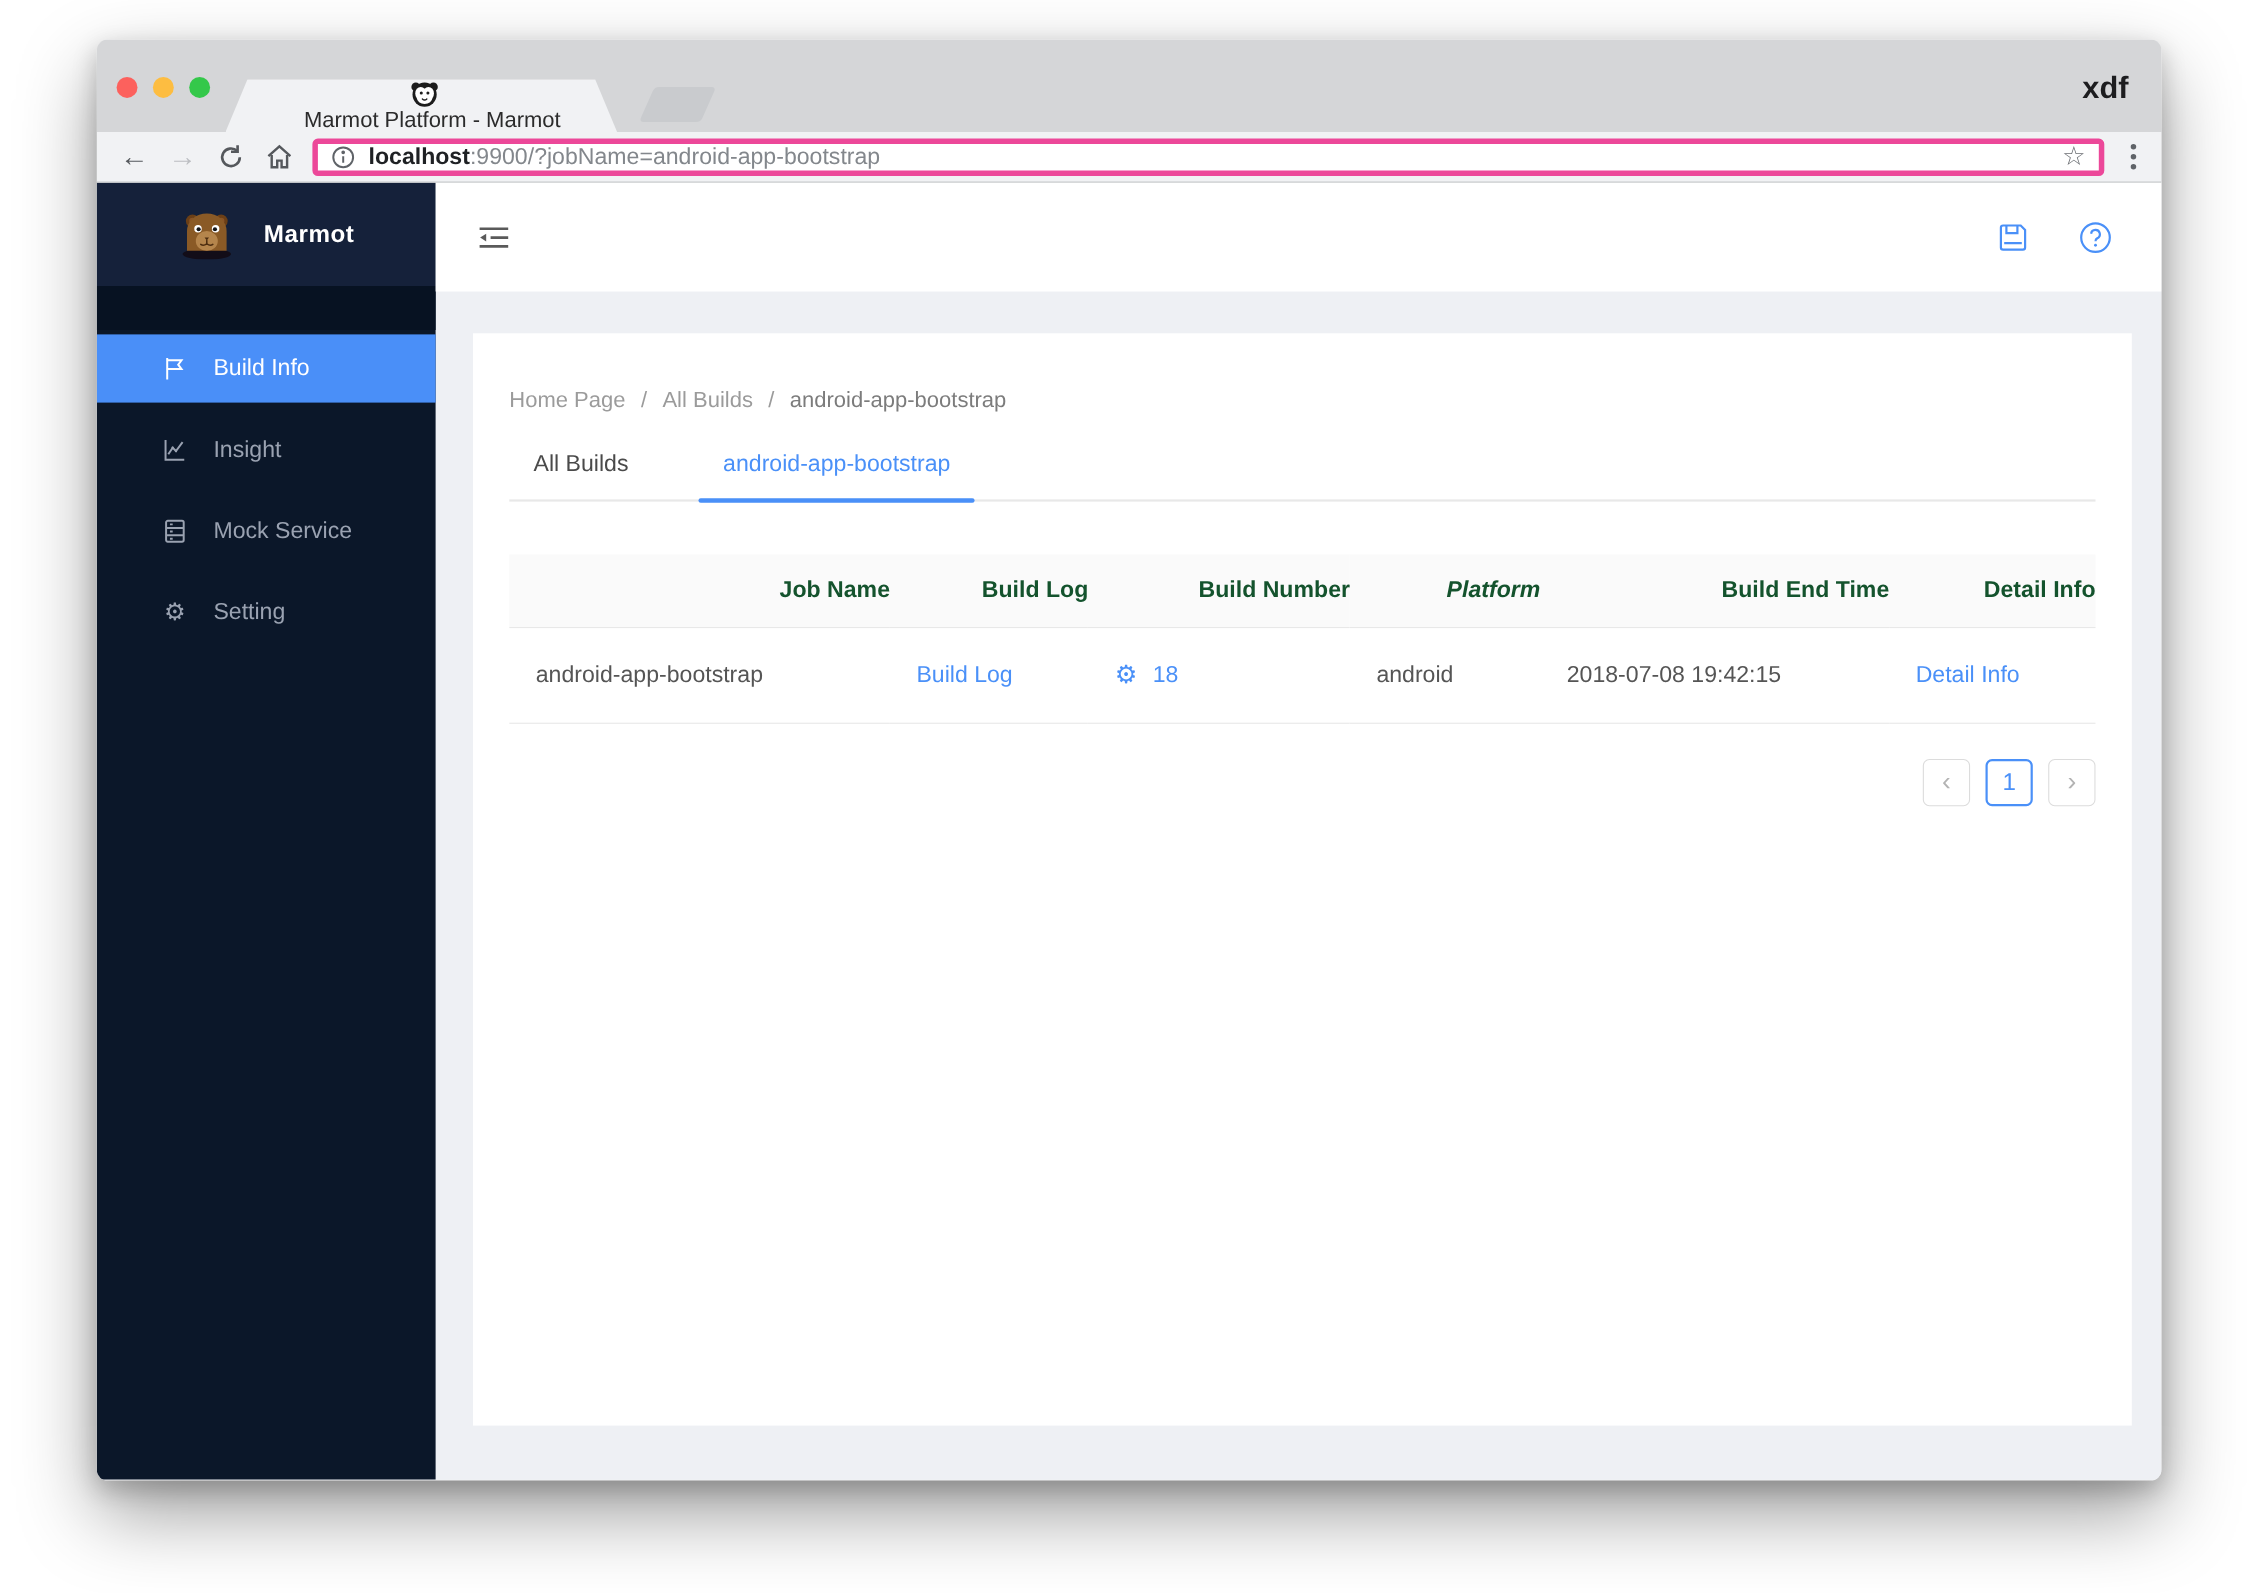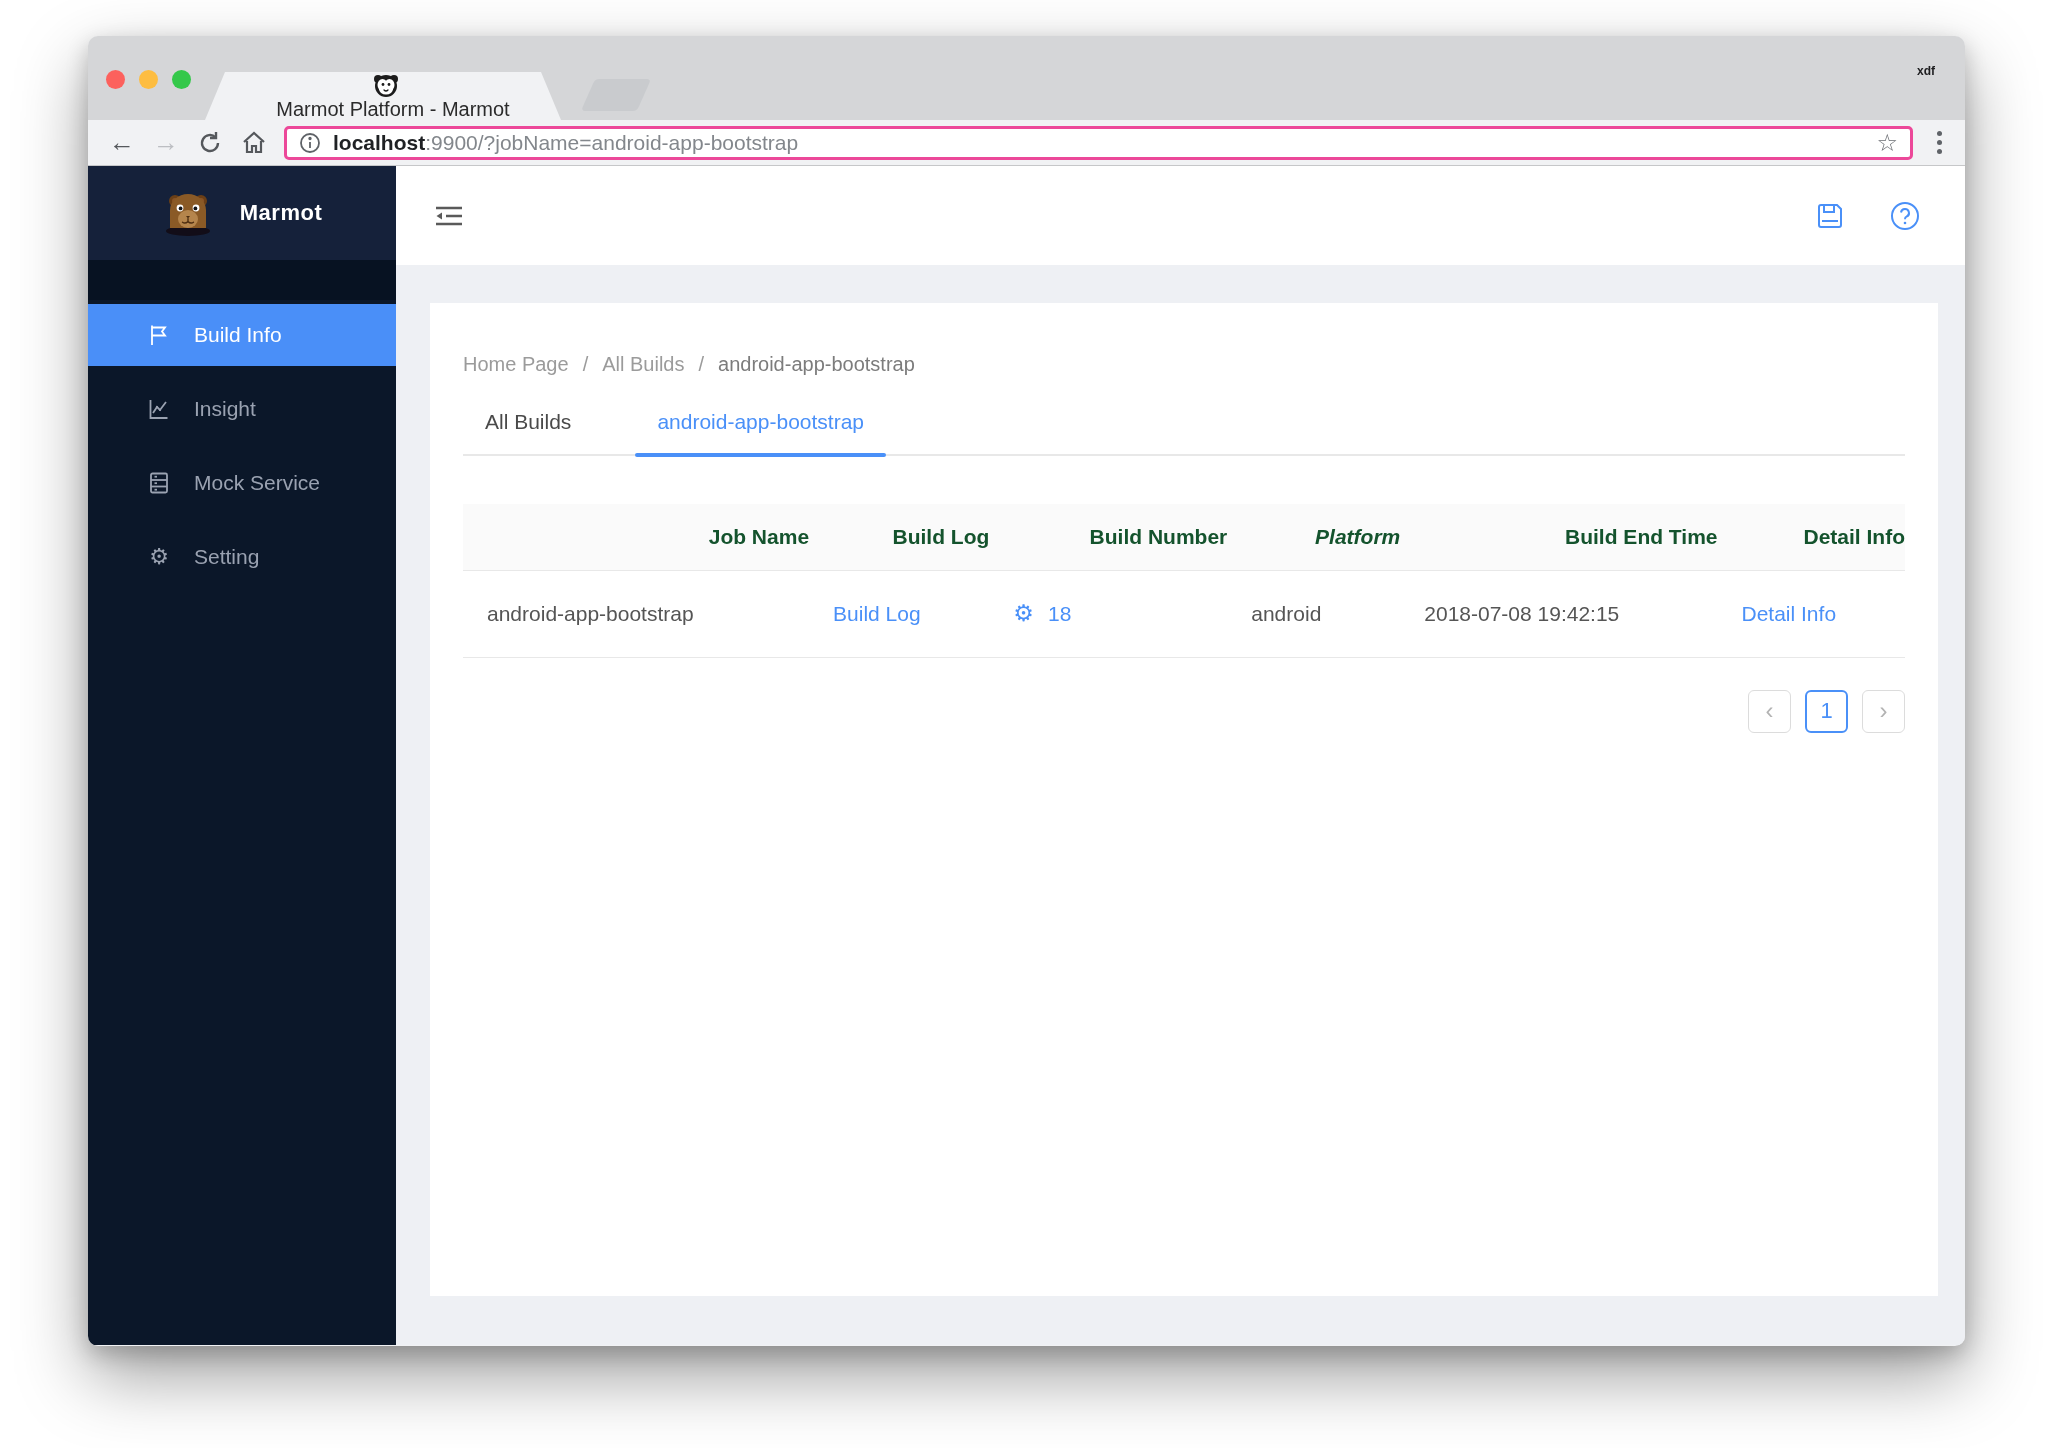--- a/index.html
+++ b/index.html
@@ -16,30 +16,30 @@
   .traffic { position:absolute; top:34px; left:18px; display:flex; gap:14px; }
   .light { width:19px; height:19px; border-radius:50%; }
   .light.red { background:#fc615d; } .light.yellow { background:#fdbd41; } .light.green { background:#34c84a; }
   .tab { position:absolute; left:117px; bottom:0; width:356px; height:48px; background:#f1f2f4;
          clip-path:polygon(20px 0, 336px 0, 356px 48px, 0 48px);
          display:flex; align-items:center; padding:0 22px 0 28px;flex-direction:column; }
   .tab-title { font-size:20px; color:#2b2b2b; white-space:nowrap; flex:1; margin-left:14px; }
   .tab-close { font-size:22px; color:#5f6368; cursor:default; margin-left:8px; }
   .newtab-stub { position:absolute; left:500px; bottom:9px; width:56px; height:32px; background:#c9cbce;
                  transform:skewX(-24deg); border-radius:4px; }
-  .profile-name { position:absolute; right:30px; top:28px; font-size:12px; font-weight:700; color:#1d1d1f; }
+  .profile-name { position:absolute; right:30px; top:28px; font-size:28px; font-weight:700; color:#1d1d1f; }
 
   
   .toolbar { position:relative; height:46px; background:#f1f2f4; border-bottom:1px solid #c6c7c9;
              display:flex; align-items:center; padding:0 16px; }
   .nav-ic { width:36px; height:36px; display:flex; align-items:center; justify-content:center;
             font-size:26px; color:#55585c; margin-right:8px; }
   .nav-ic.disabled { color:#bcbec2; }
   .nav-ic svg { display:block; }
-  .urlbar { flex:1; height:34px; background:#ffffff; border:3px solid #ec4899; border-radius:5px;
+  .urlbar { flex:1; height:34px; background:#ffffff; border:5px solid #ec4899; border-radius:5px;
             display:flex; align-items:center; padding:0 12px; margin:0 10px 0 4px; }
   .url-info { margin-right:12px; display:flex; }
   .url-text { flex:1; font-size:21px; white-space:nowrap; overflow:hidden; }
   .url-host { color:#1f2124; font-weight:700; }
   .url-rest { color:#83878c; }
   .url-star { font-size:24px; color:#6b6e73; margin-left:10px; }
   .menu-dots { width:20px; display:flex; flex-direction:column; align-items:center; gap:4px; margin-left:6px; }
   .menu-dots i { width:5px; height:5px; border-radius:50%; background:#5f6368; }
 
   

